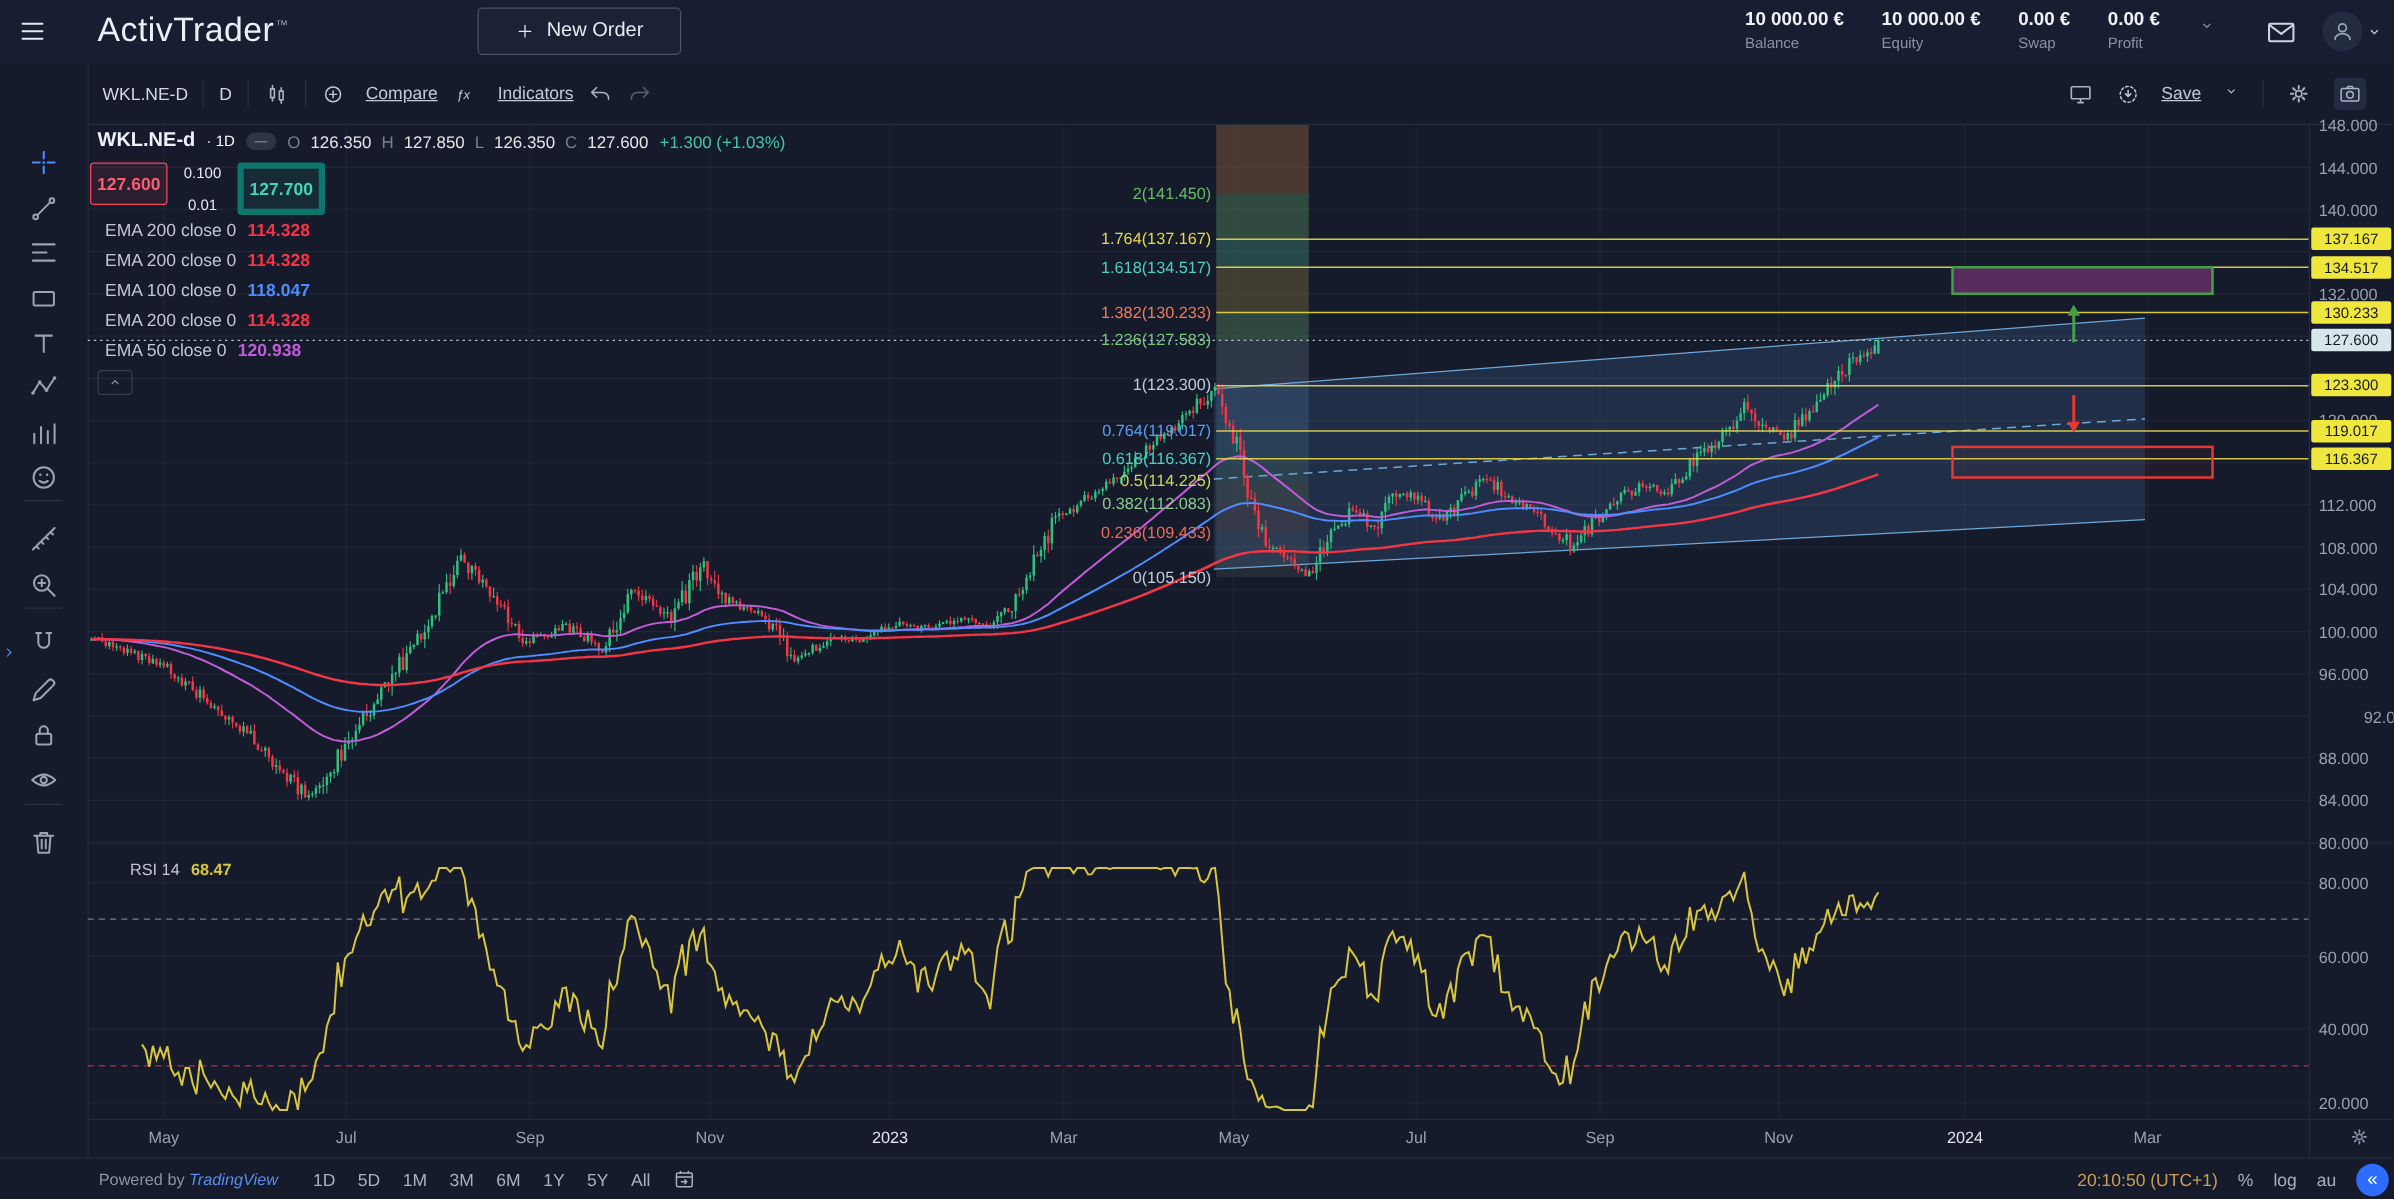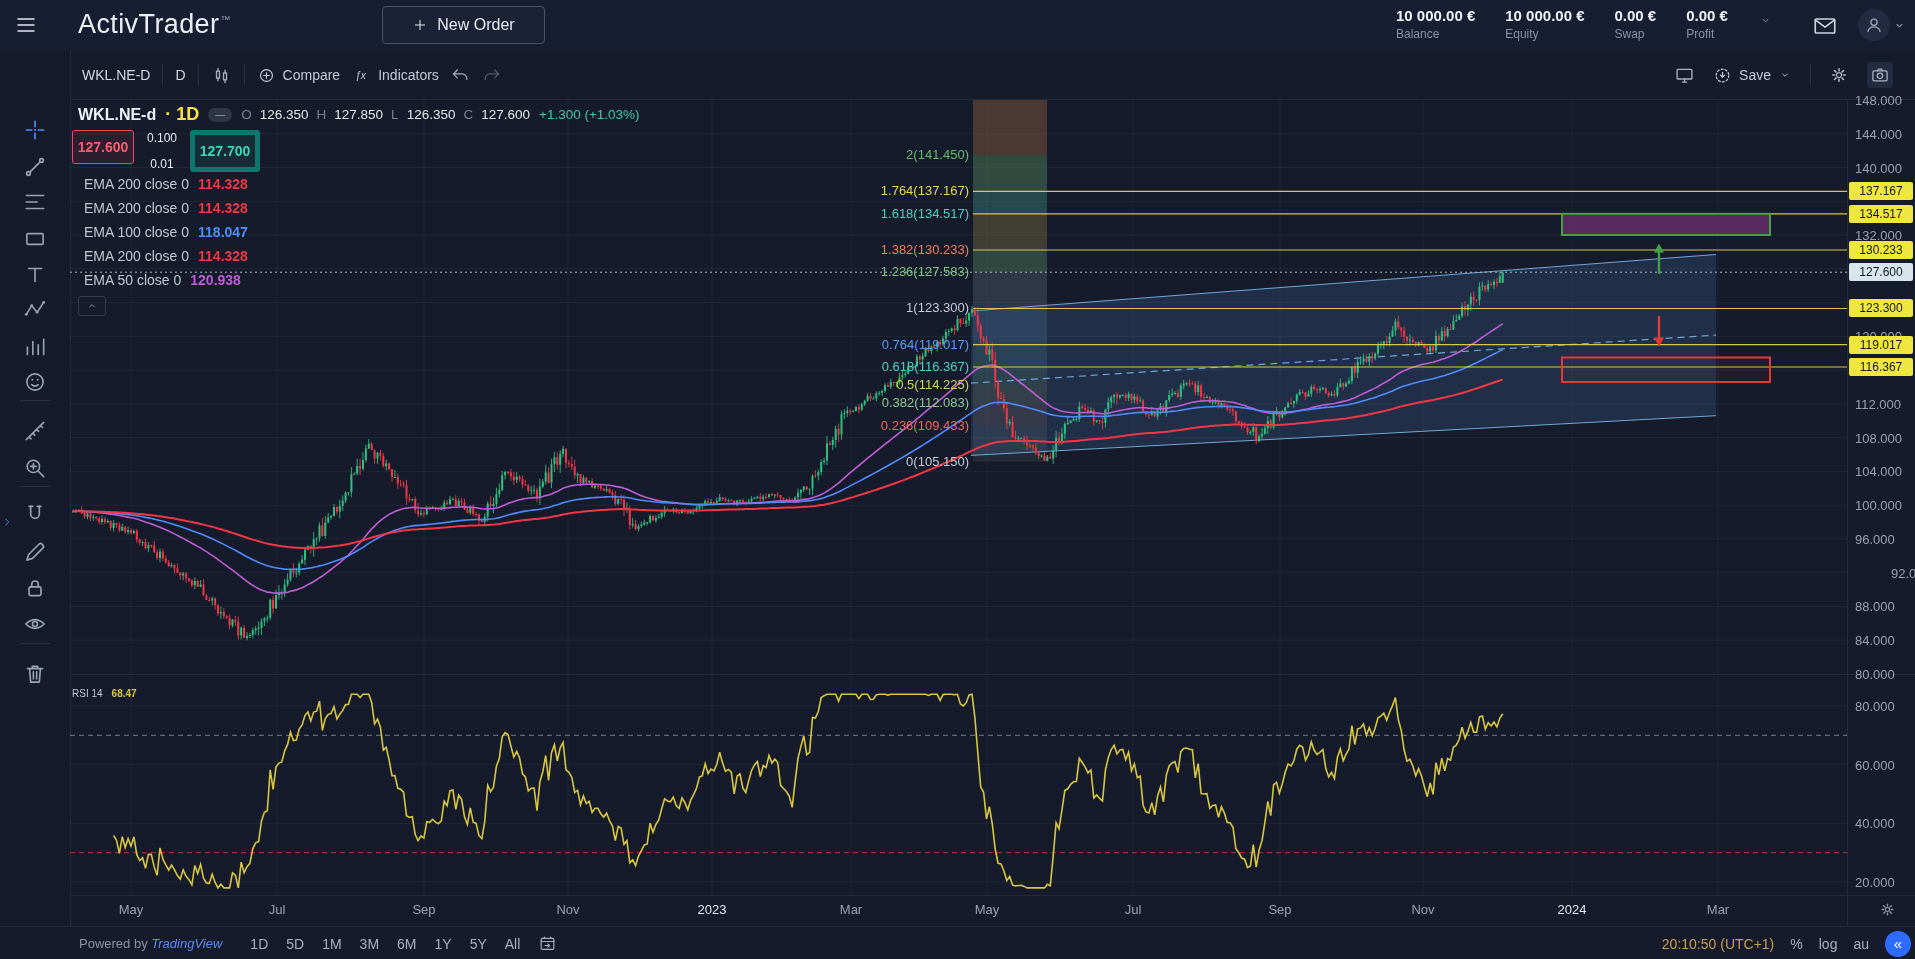--- a/index.html
+++ b/index.html
@@ -19,53 +19,53 @@
   .stat .l{font-size:12px;color:#8a92a6;margin-top:3px;}
   .stat-caret{color:#8a92a6;margin-top:6px;}
   #mail-btn{position:absolute;left:1812px;top:13px;color:#cfd5e2;cursor:pointer;}
   #avatar-group{position:absolute;left:1858px;top:9px;display:flex;align-items:center;gap:2px;color:#cfd5e2;cursor:pointer;}
   #avatar-circle{width:32px;height:32px;border-radius:50%;background:#232b42;display:flex;align-items:center;justify-content:center;color:#9aa3b4;}
   
   #chart-toolbar{position:absolute;left:70px;top:51px;right:0;height:48px;border-bottom:1px solid #242b3d;background:#151b2b;
                  display:flex;align-items:center;padding:0 12px;gap:12px;}
   .vsep{width:1px;height:22px;background:#2a3146;}
   .tb-text{font-size:14px;color:#d4d8e2;}
-  .tb-item{display:flex;align-items:center;gap:7px;color:#c3c9d6;font-size:14px;cursor:pointer;}
+  .tb-item{display:flex;align-items:flex-start;gap:17px;color:#c3c9d6;font-size:14px;cursor:pointer;text-decoration:underline;}
   .tb-ico{color:#aab2c2;display:flex;cursor:pointer;}
   .tb-ico.dim{color:#565e70;}
   #tb-right{margin-left:auto;display:flex;align-items:center;gap:18px;padding-right:10px;}
   .icon-box-active{background:#232b42;border-radius:4px;padding:3px;display:flex;}
   
   #side-tools{position:absolute;left:0;top:51px;width:70px;bottom:33px;background:#151b2b;border-right:1px solid #242b3d;}
   .tool{position:absolute;left:22px;width:26px;height:26px;color:#9aa3b4;cursor:pointer;}
   .tool.active{color:#4f8cff;}
   .tool-sep{position:absolute;left:20px;width:30px;height:1px;background:#2a3146;}
   #expander{position:absolute;left:0;top:509px;width:14px;height:26px;color:#4f8cff;display:flex;align-items:center;cursor:pointer;z-index:6;}
   
   #legend{position:absolute;left:78px;top:104px;display:flex;align-items:center;gap:9px;font-size:15px;z-index:4;}
   #legend .sym{font-weight:700;color:#eef1f6;font-size:16px;}
-  #legend .ivl{color:#fde047;font-size:18px;font-weight:bold;}
+  #legend .ivl{color:#ffffff;font-size:12px;}
   #legend .chip{background:#2e3547;border-radius:7px;width:24px;height:14px;display:flex;align-items:center;justify-content:center;
                 color:#9aa3b4;font-size:10px;cursor:pointer;}
   #ohlc{display:flex;gap:8px;font-size:13.5px;}
   #ohlc .k{color:#787f8e;}
   #ohlc .val{color:#e5e5e5;}
   #legend .chg{color:#3fc9a4;font-size:13.5px;}
   #quote{position:absolute;left:72px;top:130px;display:flex;align-items:stretch;z-index:4;}
   .px-btn{width:60px;height:32px;border-radius:3px;display:flex;align-items:center;justify-content:center;font-size:14px;font-weight:700;cursor:pointer;}
   .px-btn.sell{border:1px solid #f6465d;color:#ff5a6e;background:rgba(246,70,93,.10);}
   .px-btn.buy{border:5px solid #0f766e;color:#3fd6b8;background:rgba(47,191,164,.10);}
   .q-mid{width:56px;display:flex;flex-direction:column;align-items:center;justify-content:space-between;padding:1px 0;color:#e8ebf2;font-size:12px;}
   #ema-rows{position:absolute;left:72px;top:172px;z-index:4;}
   .ema-row{height:24px;display:flex;align-items:center;gap:9px;font-size:14px;}
   .ema-row .nm{color:#c2c7d2;padding-left:12px;}
   .ema-row .vv{font-weight:600;}
   #collapse-btn{position:absolute;left:78px;top:296px;width:26px;height:18px;border:1px solid #343c52;border-radius:3px;color:#9aa3b4;
                 display:flex;align-items:center;justify-content:center;z-index:4;cursor:pointer;}
-  #rsi-legend{position:absolute;left:72px;top:688px;display:flex;gap:9px;font-size:10px;z-index:4;}
+  #rsi-legend{position:absolute;left:72px;top:688px;display:flex;gap:9px;font-size:13px;z-index:4;padding-left:32px;}
   #rsi-legend .nm{color:#c2c7d2;}
   #rsi-legend .vv{color:#d8c63f;font-weight:600;}
   
   #right-axis{position:absolute;left:1847px;top:100px;width:68px;bottom:33px;border-left:1px solid #242b3d;}
   .ax-label{position:absolute;left:7px;font-size:13px;color:#9aa0ae;white-space:nowrap;}
   .ax-badge{position:absolute;left:1px;width:64px;height:18px;border-radius:2px;font-size:12px;color:#15181f;
             display:flex;align-items:center;justify-content:center;}
   .ax-badge.fib{background:#efe63e;}
   .ax-badge.current{background:#d7e6ea;}
   #time-axis{position:absolute;left:70px;top:895px;width:1777px;height:31px;}

